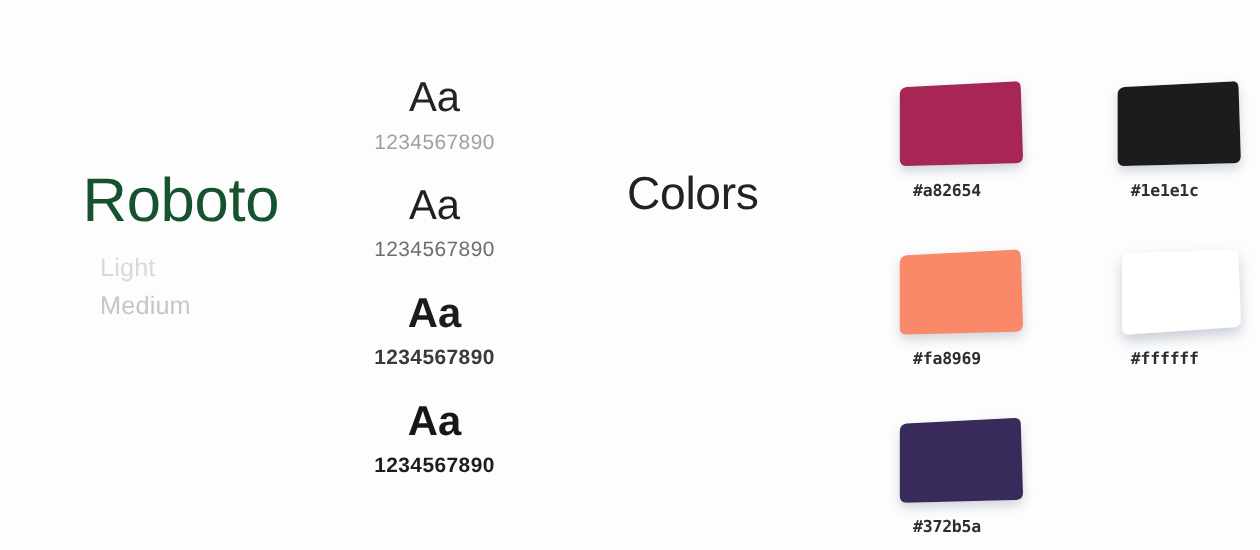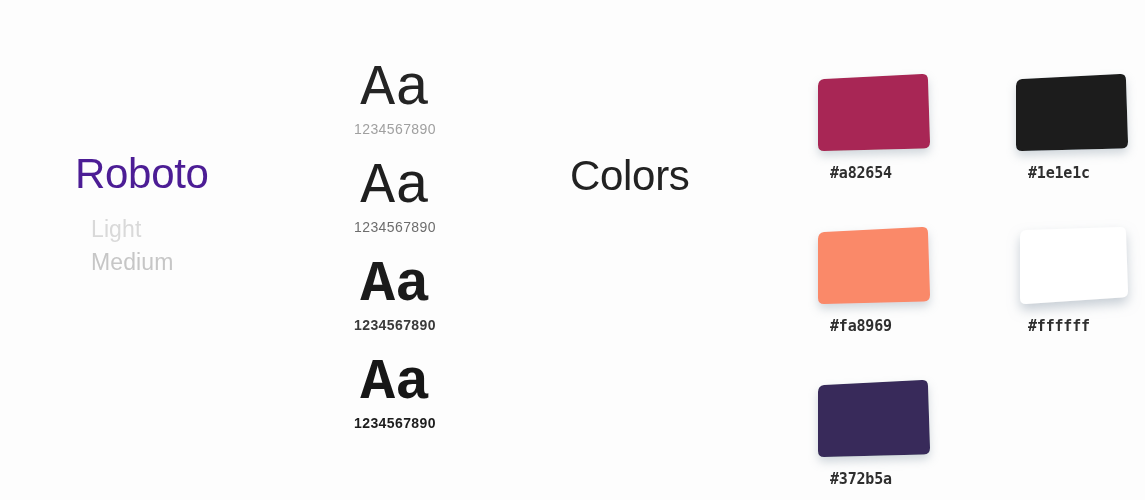--- a/index.html
+++ b/index.html
@@ -26,24 +26,24 @@
 
   .type-names {
     position: absolute;
     left: 75px;
     top: 152px;
     width: 215px;
   }
 
   .font-name {
     font-family: "Liberation Sans", sans-serif;
-    font-size: 42px;
+    font-size: 56px;
     font-weight: 400;
     line-height: 1.06;
-    color: #4c1d95;
+    color: #14532d;
     letter-spacing: -0.3px;
     margin: 0 0 14px 0;
     white-space: nowrap;
   }
 
   .weight-list {
     list-style: none;
     margin: 16px;
     padding: 0;
   }
@@ -69,30 +69,30 @@
   }
 
   .specimen {
     height: 98px;
     text-align: center;
     position: relative;
   }
 
   .specimen-aa {
     display: block;
-    font-family: Liberation Mono, monospace;
-    font-size: 58px;
+    font-family: Liberation Sans, sans-serif;
+    font-size: 38px;
     line-height: 62px;
     color: #1d1d1d;
     letter-spacing: 0px;
   }
   .specimen-digits {
     display: block;
     font-family: "Liberation Sans", sans-serif;
-    font-size: 14px;
+    font-size: 19px;
     line-height: 19px;
     letter-spacing: 0.4px;
   }
 
   .sp-1 .specimen-aa     { font-weight: 300; color: #242424; }
   .sp-1 .specimen-digits { font-weight: 400; color: #a0a0a0; }
 
   .sp-2 .specimen-aa     { font-weight: 500; color: #1f1f1f; }
   .sp-2 .specimen-digits { font-weight: 500; color: #6d6d6d; }
 

